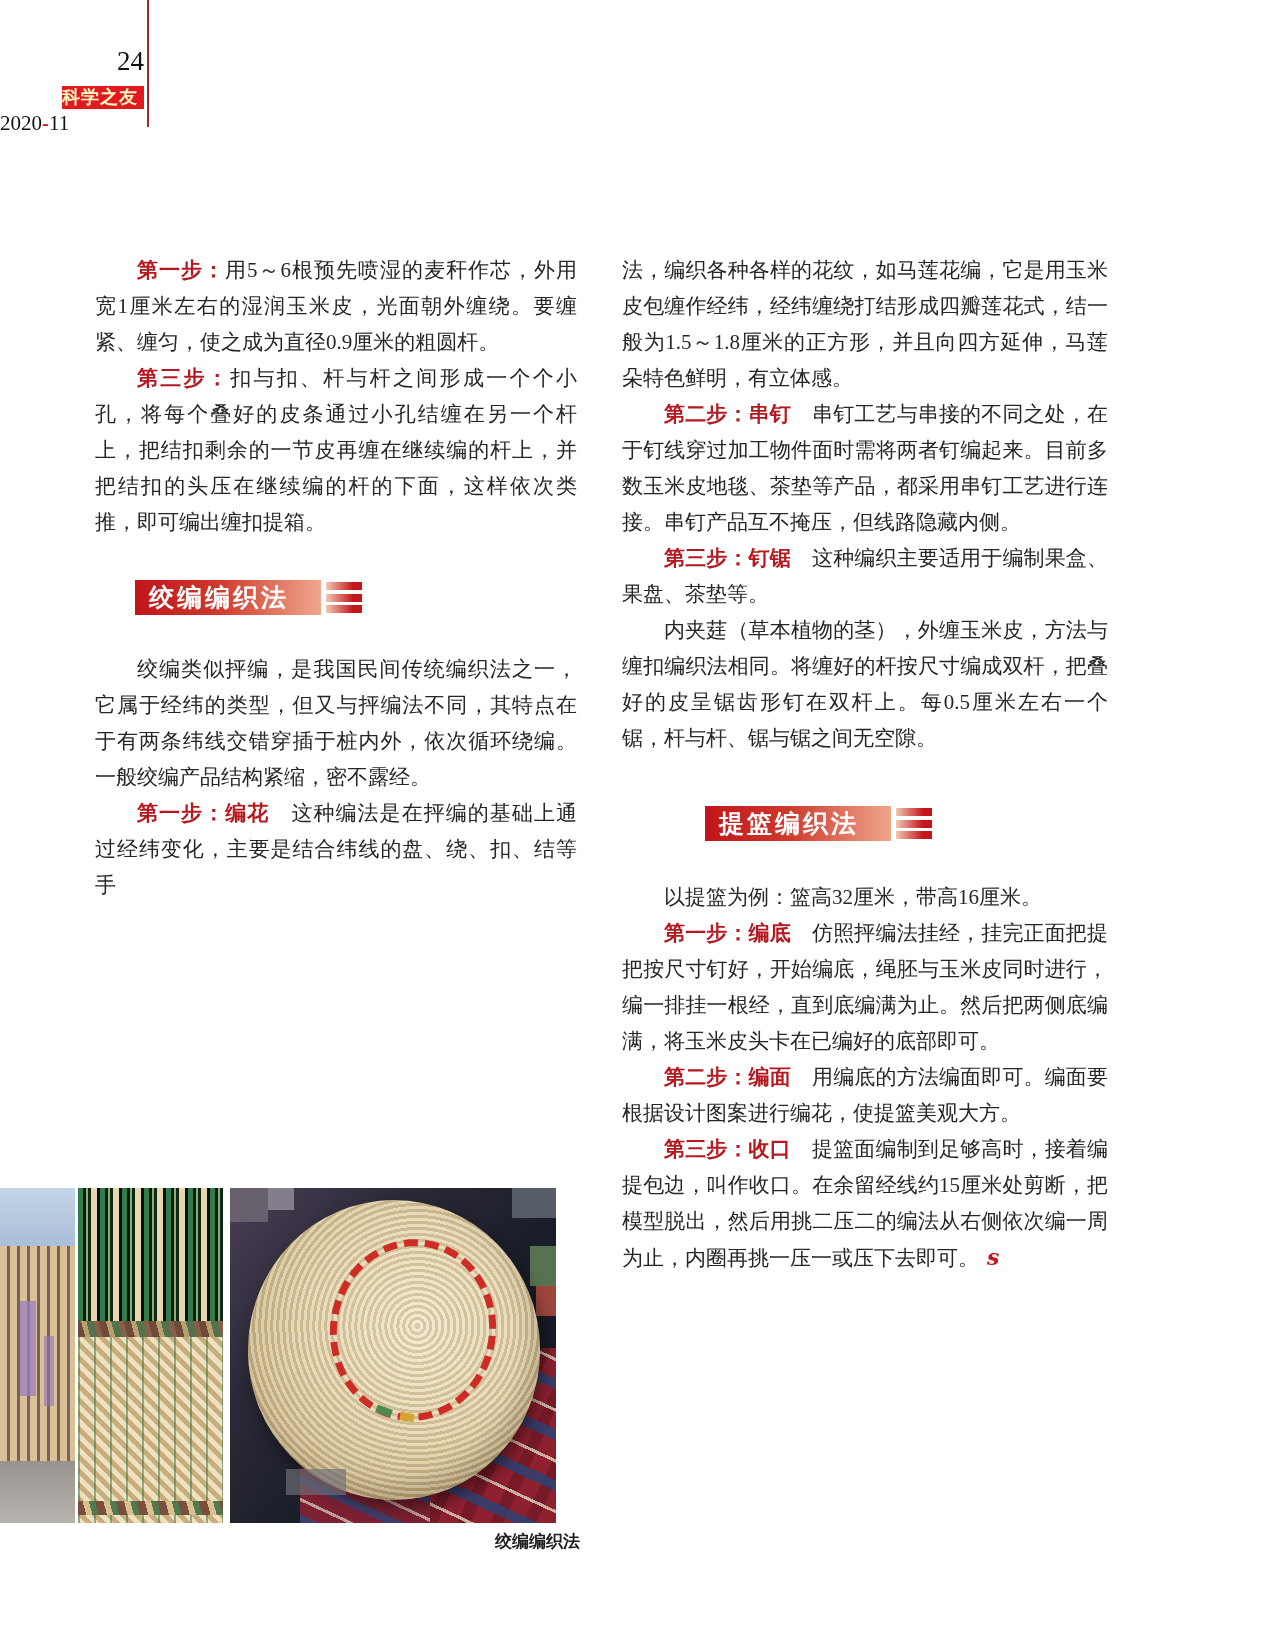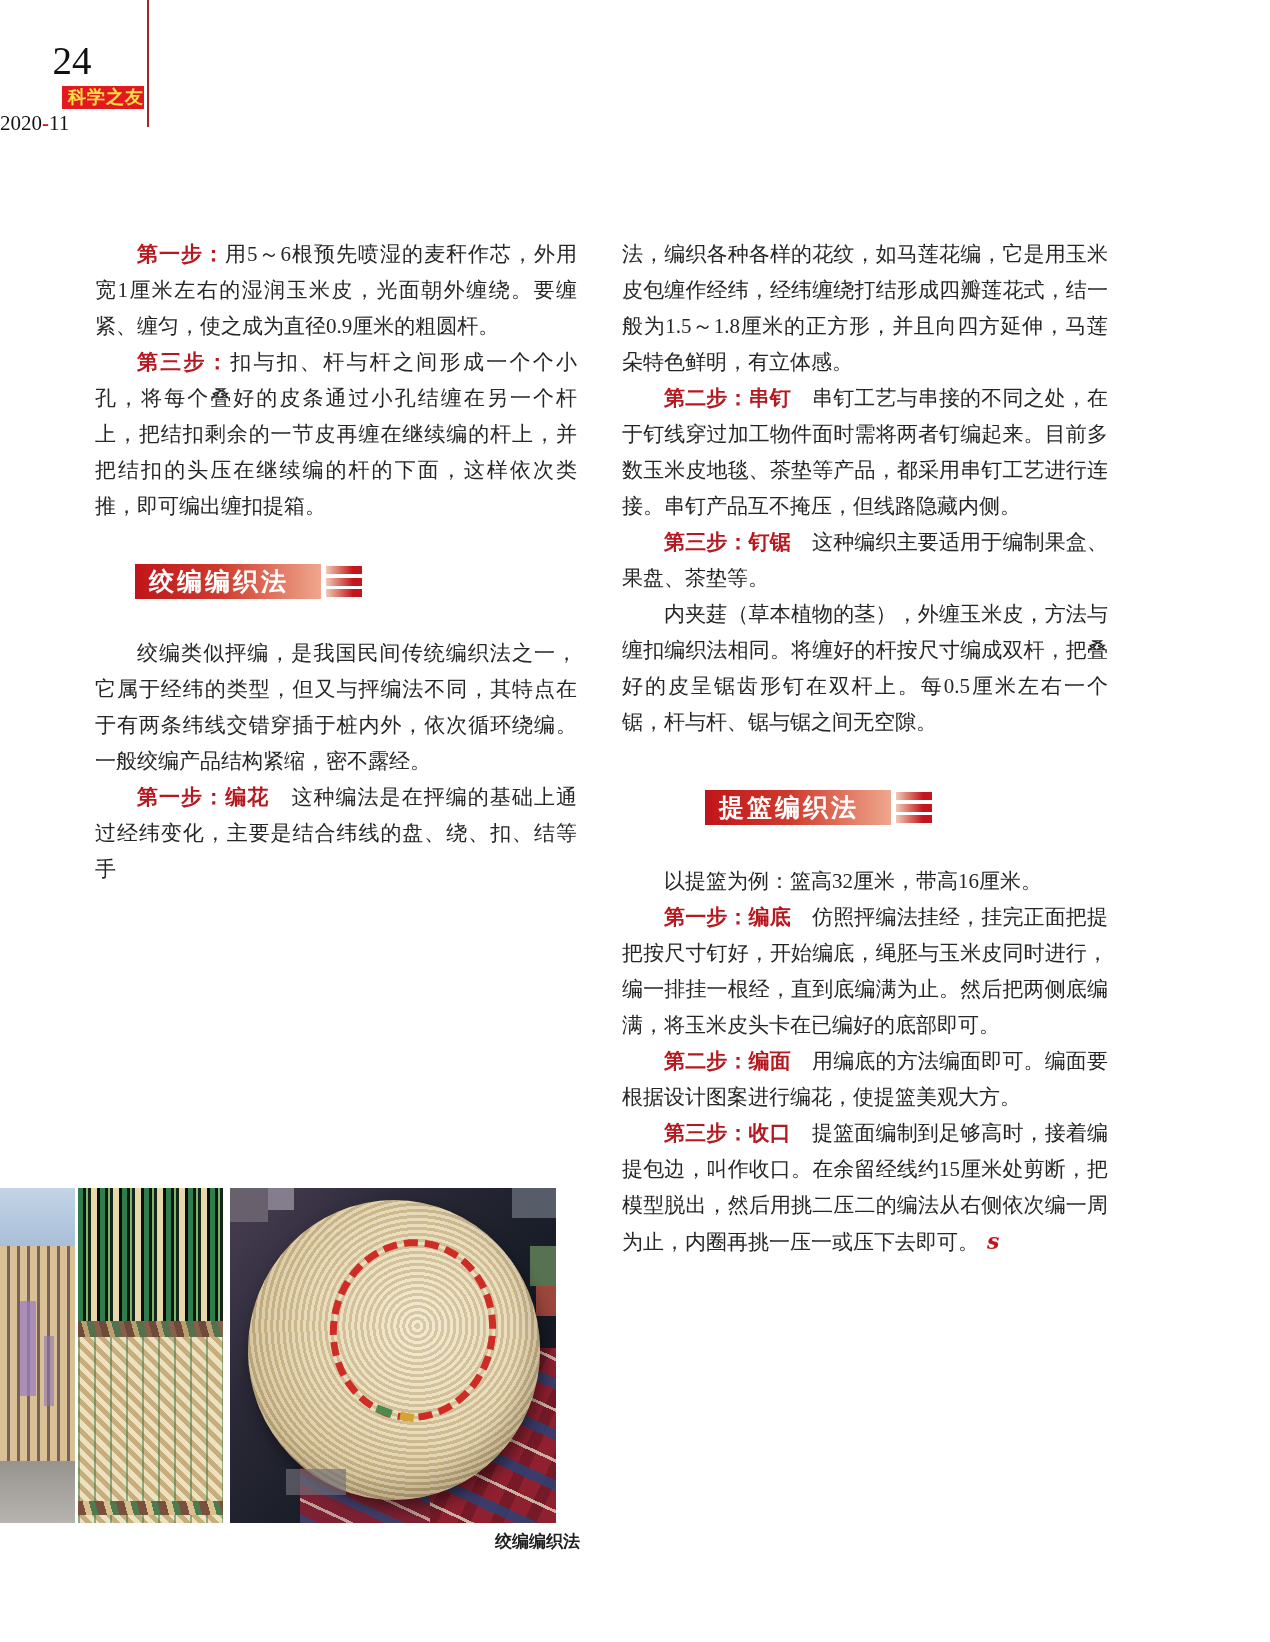--- a/index.html
+++ b/index.html
@@ -1,31 +1,31 @@
 <!DOCTYPE html>
 <html><head>
 <meta charset="utf-8">
 <style>
   html,body{margin:0;padding:0;background:#ffffff;}
   .page{position:relative;width:1270px;height:1642px;background:#ffffff;overflow:hidden;
         font-family:"Liberation Serif",serif;color:#262626;}
 
   
   .redline{position:absolute;left:147px;top:0;width:2px;height:127px;background:#a3262b;}
-  .pageno{position:absolute;left:0;top:42px;width:144px;text-align:center;
-          font-size:39px;line-height:38px;color:#101010;}
+  .pageno{position:absolute;left:0;top:42px;width:144px;text-align:right;
+          font-size:27px;line-height:38px;color:#101010;}
   .magbox{position:absolute;left:62px;top:86px;width:82px;height:23px;background:#e2191f;
-          color:#fde047;font-family:"Liberation Sans",sans-serif;font-weight:bold;
-          font-size:18px;line-height:23px;text-align:right;letter-spacing:1px;}
+          color:#fef9c3;font-family:"Liberation Sans",sans-serif;font-weight:bold;
+          font-size:18px;line-height:23px;text-align:left;letter-spacing:1px;}
   .issue{position:absolute;left:0;top:111px;width:144px;text-align:left;
          font-size:21px;line-height:24px;color:#141414;}
   .issue .dash{color:#d2171c;font-weight:bold;}
 
   
-  .col{position:absolute;top:236px;font-size:21px;line-height:36px;text-align:justify;}
+  .col{position:absolute;top:252px;font-size:21px;line-height:36px;text-align:justify;}
   .col-left{left:95px;width:482px;}
   .col-right{left:622px;width:486px;}
   .para{margin:0;text-indent:2em;}
   .para.noindent{text-indent:0;}
   .step{color:#b5191f;font-weight:bold;}
   .endmark{color:#c3161c;font-weight:bold;font-style:italic;
            font-family:"DejaVu Serif",serif;font-size:22px;margin-left:8px;}
 
   
   .banner{display:flex;align-items:stretch;height:35px;margin:40px 0 36px 40px;width:fit-content;}

